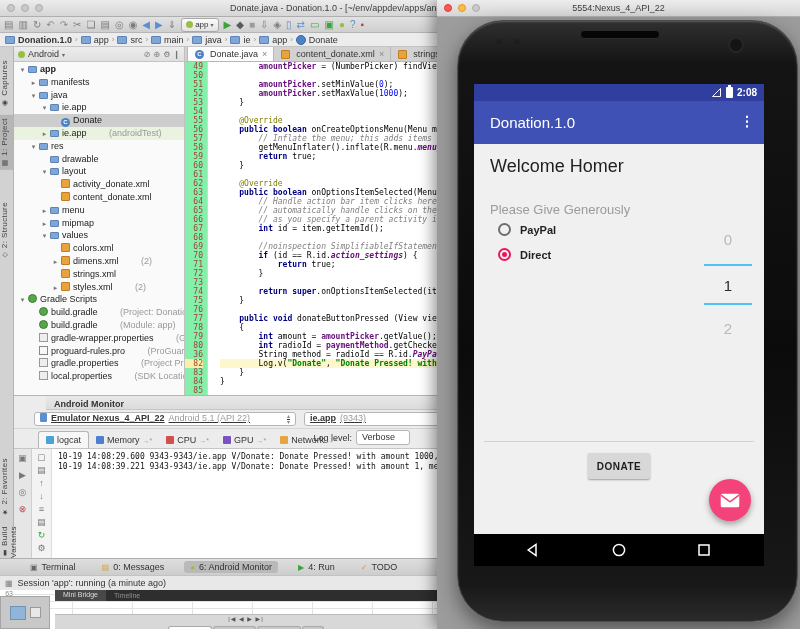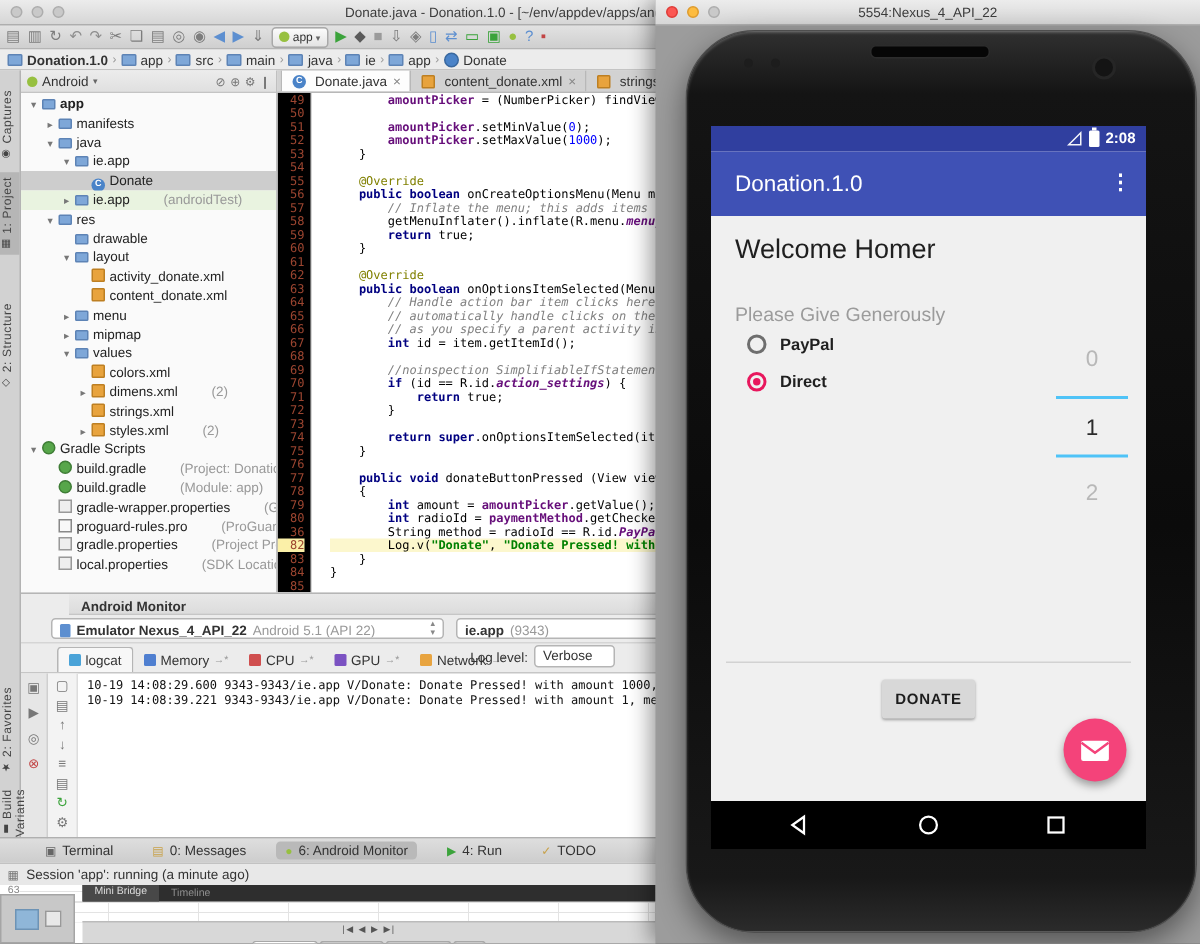--- a/index.html
+++ b/index.html
@@ -69,42 +69,42 @@
 
   .ecol{flex:1;display:flex;flex-direction:column;min-width:0;}
   .etabs{height:15px;background:#d2d2d2;border-bottom:1px solid #b8b8b8;display:flex;align-items:flex-end;
          padding-left:2px;box-sizing:border-box;overflow:hidden;}
   .etab{display:inline-flex;align-items:center;gap:3px;font-size:9px;color:#333;height:14px;
         padding:0 6px;border-right:1px solid #b8b8b8;background:#d2d2d2;white-space:nowrap;}
   .etab.act{background:#fdfdfd;border-top:1px solid #b8b8b8;border-left:1px solid #b8b8b8;}
   .tclose{color:#888;font-size:9px;margin-left:1px;}
 
   .editor{flex:1;display:flex;background:#fff;overflow:hidden;font-family:"DejaVu Sans Mono",monospace;}
-  .gutter{width:23px;background:#000000;border-right:1px solid #d5d5d5;box-sizing:border-box;
+  .gutter{width:23px;background:#86efac;border-right:1px solid #d5d5d5;box-sizing:border-box;
           text-align:right;padding-right:4px;color:#9c4530;font-size:8px;}
   .gl{height:9px;line-height:9px;position:relative;}
   .gl.hl{background:#fbf0a8;}
   .code{flex:1;font-size:8px;overflow:hidden;padding-left:12px;}
   .cl{height:9px;line-height:9px;white-space:pre;}
   .cl.hl{background:#fcf7cd;}
   .kw{color:#000080;font-weight:bold;}
   .cmt{color:#808080;font-style:italic;}
   .str{color:#008000;font-weight:bold;}
   .num{color:#0000ff;}
   .ann{color:#808000;}
   .fld{color:#660E7A;font-weight:bold;}
   .cst{color:#660E7A;font-weight:bold;font-style:italic;}
 
   
   .monitor{position:absolute;left:14px;top:395px;right:0;height:163px;background:#ececec;border-top:1px solid #b5b5b5;box-sizing:border-box;}
   .mon-head{height:14px;background:linear-gradient(#e8e8e8,#dcdcdc);border-bottom:1px solid #c6c6c6;
             font-size:9px;font-weight:bold;color:#333;display:flex;align-items:flex-end;padding:0 8px;box-sizing:border-box;margin-left:32px;}
   .mon-device{height:19px;display:flex;align-items:center;gap:8px;padding:0 0 0 20px;box-sizing:border-box;border-bottom:1px solid #d5d5d5;}
-  .combo{display:flex;align-items:flex-end;gap:4px;background:#fff;border:1px solid #b5b5b5;border-radius:3px;
-         height:14px;font-size:9px;padding:0 5px;color:#333;white-space:nowrap;overflow:hidden;box-sizing:border-box;}
+  .combo{display:flex;align-items:flex-start;gap:4px;background:#fff;border:1px solid #b5b5b5;border-radius:3px;
+         height:14px;font-size:9px;padding:0 5px;color:#333;white-space:nowrap;overflow:hidden;box-sizing:border-box;text-decoration:underline;}
   .combo .b{font-weight:bold;}
   .combo .g{color:#999;}
   .combo .stp{margin-left:auto;color:#888;font-size:6px;line-height:6px;}
   .combo.dev{width:262px;}
   .combo.proc{width:152px;}
   .mon-tabs{height:19px;display:flex;align-items:flex-end;padding-left:24px;box-sizing:border-box;position:relative;}
   .mtab{display:inline-flex;align-items:center;gap:3px;font-size:9px;color:#333;height:16px;padding:0 7px;white-space:nowrap;}
   .mtab.act{background:#f7f7f7;border:1px solid #b5b5b5;border-bottom:none;border-radius:3px 3px 0 0;}
   .mico{width:8px;height:8px;border-radius:1px;display:inline-block;}
   .mtx{color:#999;font-size:7px;}

